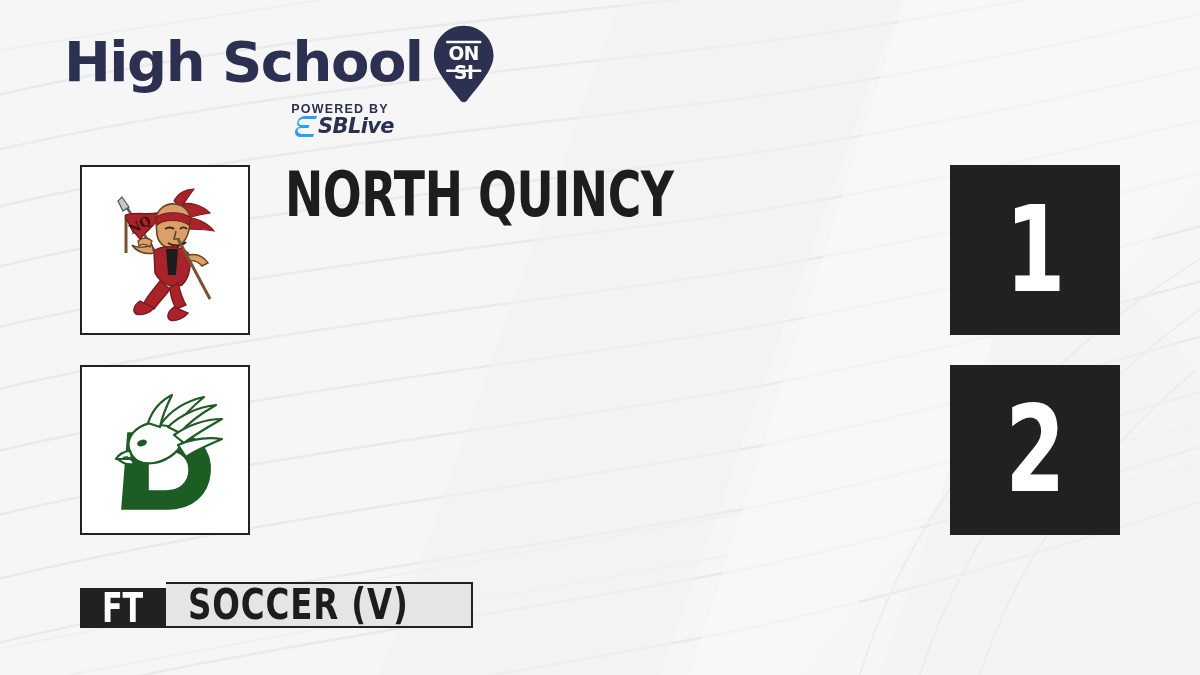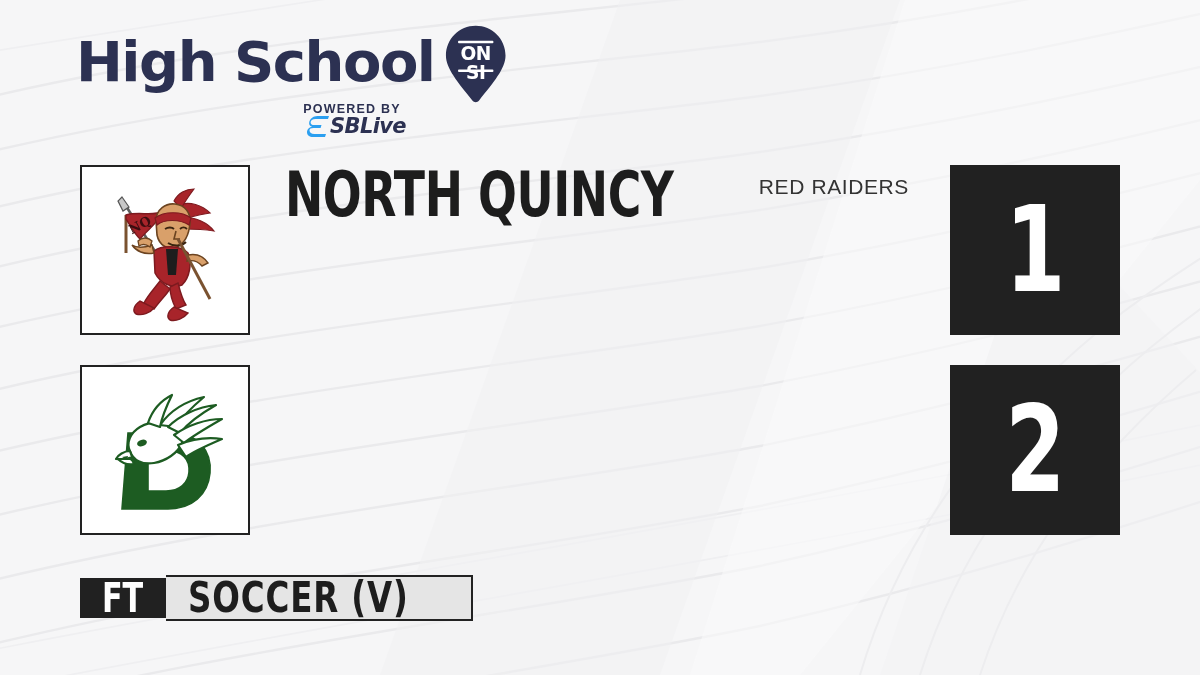--- a/index.html
+++ b/index.html
@@ -27,21 +27,21 @@
   
   #stage {
     position: absolute;
     inset: 0;
     z-index: 2;
   }
 
   
   #brand {
     position: absolute;
-    left: 76px;
+    left: 64px;
     top: 28px;
     width: 430px;
     height: 100px;
   }
   #brand-wordmark-row {
     display: flex;
     align-items: center;
     height: 68px;
   }
   #brand-title {
@@ -174,21 +174,21 @@
     letter-spacing: -2px;
   }
 
   
   #status-bar {
     position: absolute;
     left: 80px;
     top: 568px;
     height: 60px;
     display: flex;
-    align-items: center;
+    align-items: flex-end;
   }
   #status-state {
     width: 86px;
     background: #212121;
     display: flex;
     align-items: center;
     justify-content: center;
   }
   #status-state-label {
     font-family: "DejaVu Sans Condensed", "Liberation Sans Narrow", "Liberation Sans", sans-serif;
@@ -320,21 +320,20 @@
           <path d="M78 114 C 72 122, 66 128, 62 136 L 72 142 C 78 134, 84 128, 88 122 Z" fill="#a8242a" stroke="#7d1a1f" stroke-width="1.4"></path>
           <path d="M96 116 C 98 124, 100 132, 104 138 L 94 142 C 90 134, 88 126, 88 120 Z" fill="#a8242a" stroke="#7d1a1f" stroke-width="1.4"></path>
 
           <path d="M58 134 C 52 138, 50 144, 54 147 C 60 149, 68 146, 72 141 Z" fill="#a8242a" stroke="#7d1a1f" stroke-width="1.4"></path>
           <path d="M92 140 C 86 144, 84 150, 88 153 C 94 155, 102 151, 106 146 Z" fill="#a8242a" stroke="#7d1a1f" stroke-width="1.4"></path>
         </g>
       </svg>
     </div>
     <div class="team-text">
       <div class="team-name">NORTH QUINCY</div>
-      <div class="team-mascot">RED RAIDERS</div>
     </div>
   </div>
 
   <div class="team-row" id="team-row-1">
     <div class="team-logo-box">
       <svg viewBox="0 0 166 166" xmlns="http://www.w3.org/2000/svg">
         <rect x="0" y="0" width="166" height="166" fill="#ffffff"></rect>
         <g fill="#1d5c22" stroke="#1d5c22" stroke-width="1.6">
 
           <path d="M46 66 L 90 66 C 116 66, 130 84, 128 106 C 126 128, 110 142, 86 142 L 40 142 Z

